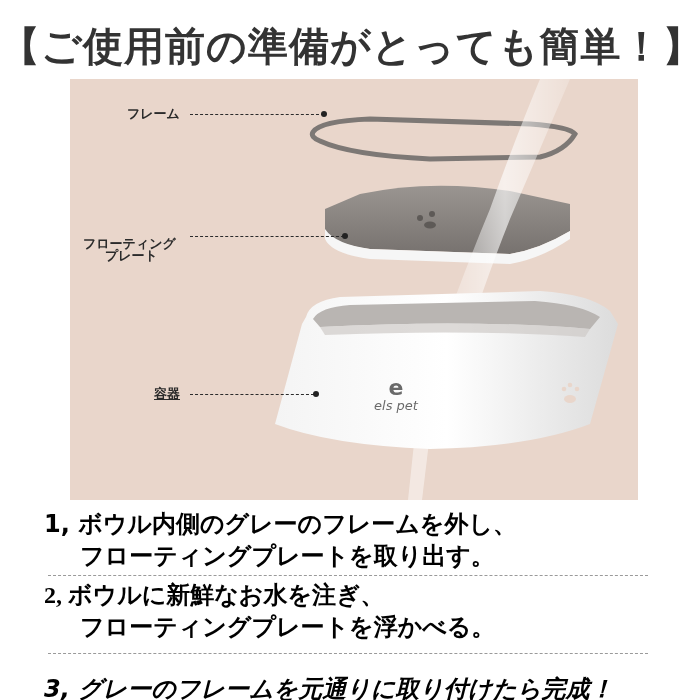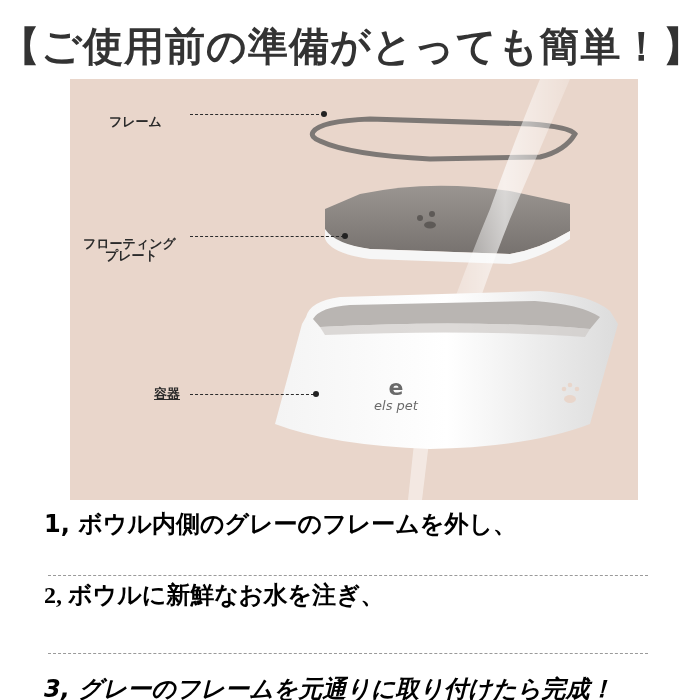--- a/index.html
+++ b/index.html
@@ -75,44 +75,46 @@
       <circle cx="500" cy="306" r="2.3" fill="#e9d6cb"></circle>
       <circle cx="507" cy="310" r="2.3" fill="#e9d6cb"></circle>
     </g>
   </svg>
 
   <div style="position:absolute;left:296px;top:298px;width:60px;text-align:center;color:#6a6a6a;">
     <div class="logo-text" style="font-size:22px;line-height:22px;font-weight:bold;">e</div>
     <div class="logo-text" style="font-size:13px;line-height:14px;font-style:italic;">els pet</div>
   </div>
 
-  <div class="label" style="left:39px;top:27px;margin-top:8px;">フレーム</div>
+  <div class="label" style="left:57px;top:27px;">フレーム</div>
   <div class="leader" style="left:120px;top:35px;width:134px;"></div>
   <div class="dot" style="left:251px;top:32px;"></div>
 
   <div class="label" style="left:13px;top:149px;margin-top:8px;">フローティング</div>
   <div class="label" style="left:35px;top:169px;">プレート</div>
   <div class="leader" style="left:120px;top:157px;width:154px;"></div>
   <div class="dot" style="left:272px;top:154px;"></div>
 
   <div class="label" style="left:84px;top:307px;text-decoration:underline;">容器</div>
   <div class="leader" style="left:120px;top:315px;width:124px;"></div>
   <div class="dot" style="left:243px;top:312px;"></div>
 </div>
 
 <div class="steps">
   <div class="step" style="top:3px;">
     <span>1,</span>
     <span>ボウル内側のグレーのフレームを外し、</span>
+    <span class="indent">フローティングプレートを取り出す。</span>
   </div>
   <div class="sep" style="top:70px;"></div>
 
   <div class="step" style="top:74px;font-family:Liberation Serif, serif;">
     <span>2,</span>
     <span>ボウルに新鮮なお水を注ぎ、</span>
+    <span class="indent">フローティングプレートを浮かべる。</span>
   </div>
   <div class="sep" style="top:148px;"></div>
 
   <div class="step" style="top:168px;font-style:italic;">
     <span>3,</span>
     <span>グレーのフレームを元通りに取り付けたら完成！</span>
   </div>
 </div>
 
 </body></html>

